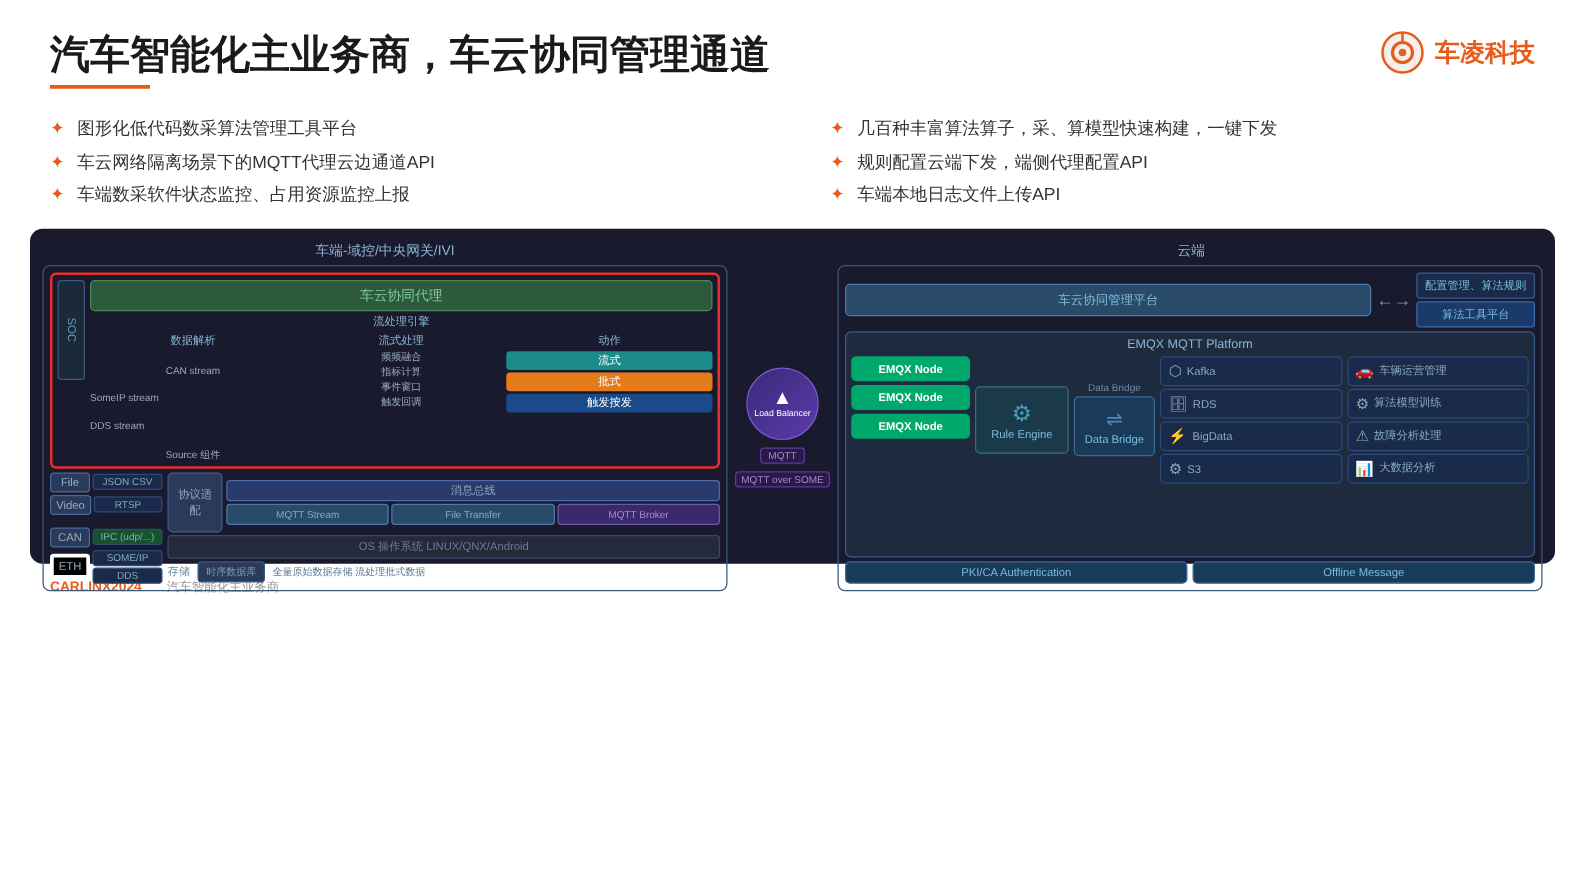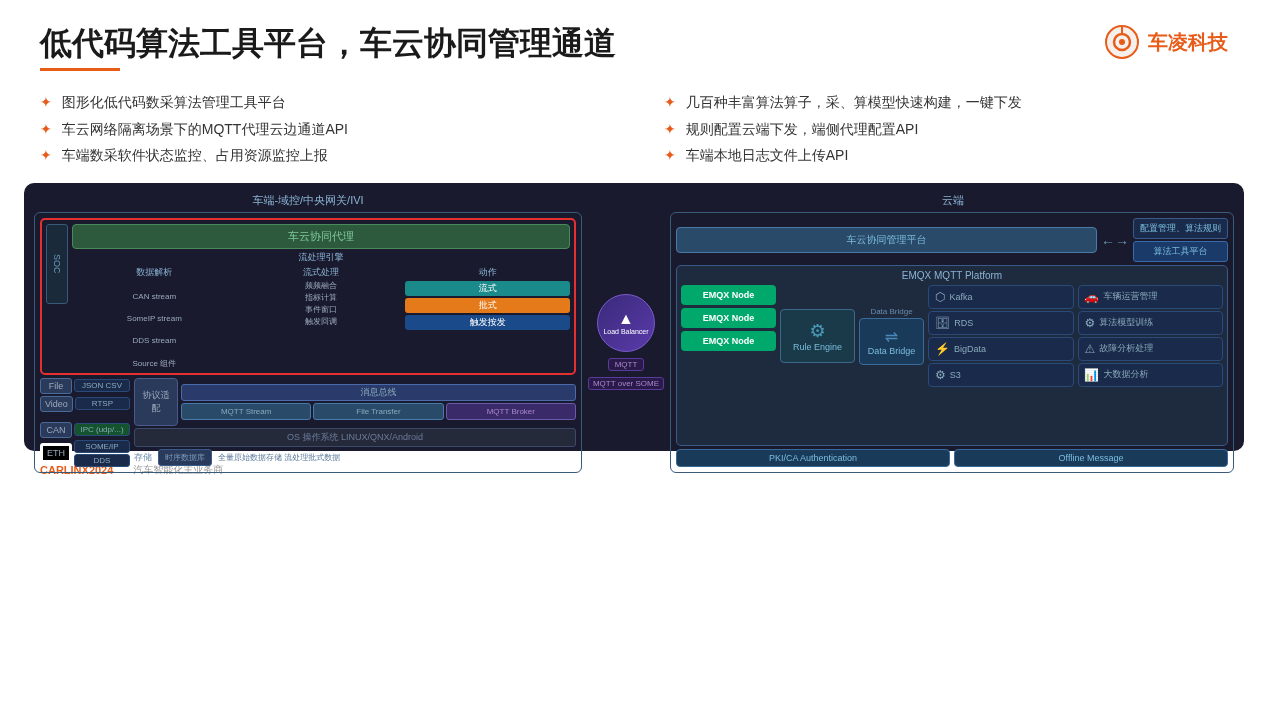--- a/index.html
+++ b/index.html
@@ -93,21 +93,21 @@
       font-size: 10px;
     }
   </style>
 </head>
 <body>
 
 <div style="width:1268px;height:707px;background:#fff;display:flex;flex-direction:column;">
 
   <div class="header">
     <div class="title-block">
-      <div class="main-title">低代码算法工具平台，车云协同管理通道</div>
+      <div class="main-title">汽车智能化主业务商，车云协同管理通道</div>
       <div class="title-underline"></div>
     </div>
     <div class="logo">
       <svg width="36" height="36" viewBox="0 0 36 36">
         <circle cx="18" cy="18" r="16" fill="#f5f0ec" stroke="#e85c1a" stroke-width="2"></circle>
         <circle cx="18" cy="18" r="8" fill="none" stroke="#e85c1a" stroke-width="2.5"></circle>
         <circle cx="18" cy="18" r="3" fill="#e85c1a"></circle>
         <line x1="18" y1="2" x2="18" y2="10" stroke="#e85c1a" stroke-width="2"></line>
       </svg>
       <span class="logo-text">车凌科技</span>
@@ -158,22 +158,22 @@
           <div style="display:flex;gap:4px;align-items:flex-start;">
             <div style="background:#1a2a3a;border:1px solid #3a5a7a;border-radius:3px;color:#6a9aba;font-size:9px;padding:2px 5px;writing-mode:vertical-lr;height:80px;display:flex;align-items:center;justify-content:center;">SOC</div>
             <div style="flex:1;display:flex;flex-direction:column;gap:2px;">
               <div style="background:#2d5a3d;border:1px solid #4a8a5a;border-radius:4px;color:#7ec89a;text-align:center;font-size:11px;padding:4px;">车云协同代理</div>
               <div style="color:#8ab4d4;font-size:9px;text-align:center;">流处理引擎</div>
 
               <div style="display:grid;grid-template-columns:1fr 1fr 1fr;gap:2px;">
                 <div style="display:flex;flex-direction:column;gap:13px;">
                   <div style="color:#8ab4d4;font-size:9px;text-align:center;">数据解析</div>
                   <div style="color:#9ab;font-size:8px;text-align:center;">CAN stream</div>
-                  <div style="color:#9ab;font-size:8px;text-align:center;">SomeIP stream</div>
-                  <div style="color:#9ab;font-size:8px;text-align:center;">DDS stream</div>
+                  <div style="color:#9ab;font-size:8px;text-align:left;">SomeIP stream</div>
+                  <div style="color:#9ab;font-size:8px;">DDS stream</div>
                   <div style="color:#9ab;font-size:8px;text-align:center;">Source 组件</div>
                 </div>
                 <div style="display:flex;flex-direction:column;gap:1px;">
                   <div style="color:#8ab4d4;font-size:9px;text-align:center;">流式处理</div>
                   <div style="color:#9ab;font-size:8px;text-align:center;">频频融合</div>
                   <div style="color:#9ab;font-size:8px;text-align:center;">指标计算</div>
                   <div style="color:#9ab;font-size:8px;text-align:center;">事件窗口</div>
                   <div style="color:#9ab;font-size:8px;text-align:center;">触发回调</div>
                 </div>
                 <div style="display:flex;flex-direction:column;gap:2px;">

